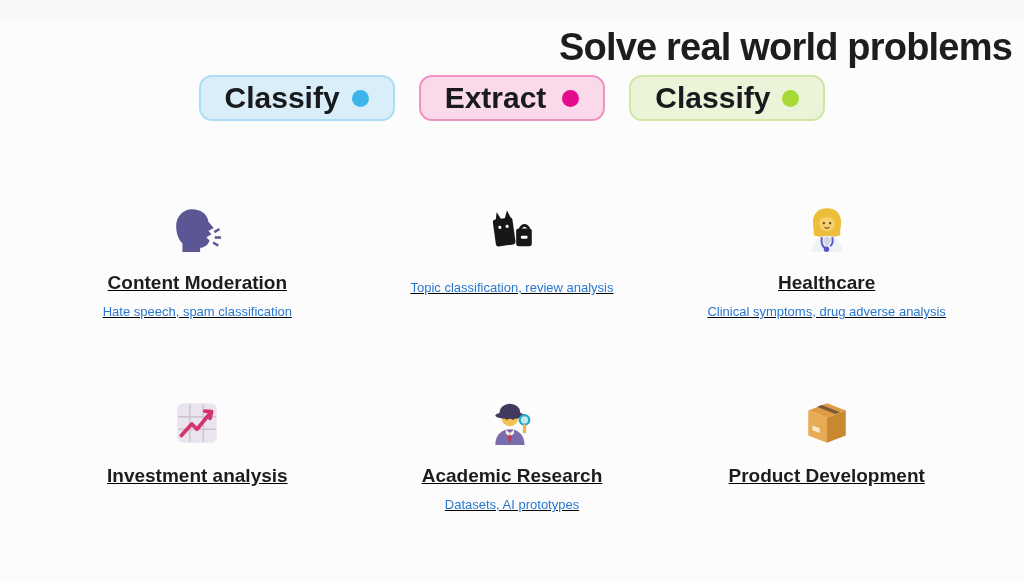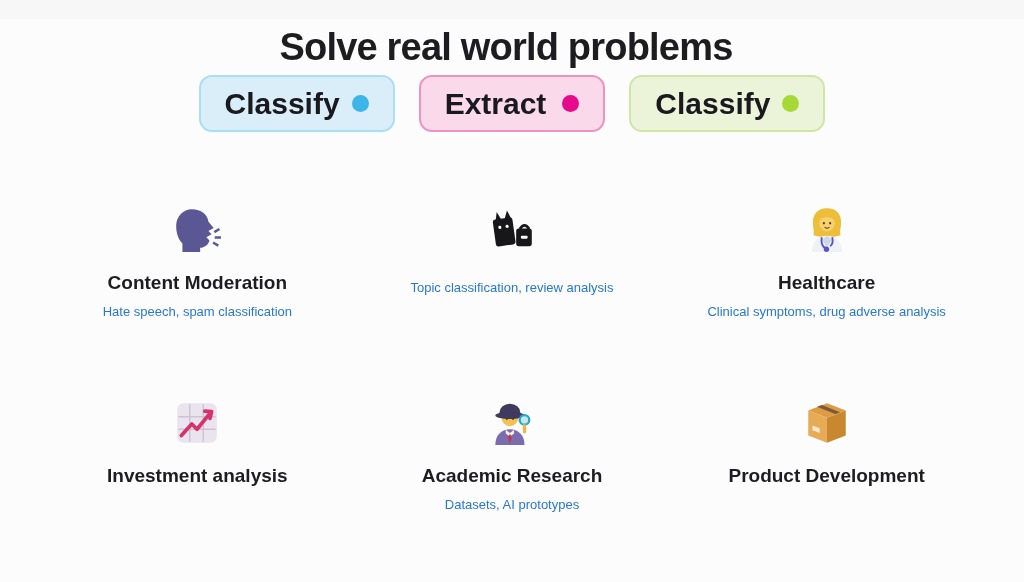--- a/index.html
+++ b/index.html
@@ -8,49 +8,49 @@
     position: relative;
     background: #fcfcfd;
     font-family: "Liberation Sans", "DejaVu Sans", sans-serif;
   }
   .topbar {
     position: absolute; top: 0; left: 0; width: 1024px; height: 19px;
     background: #f7f7f8;
   }
   .main-title {
     position: absolute; top: 26px; left: 0; width: 1012px;
-    text-align: center;
+    text-align: right;
     font-size: 38px; font-weight: 700; letter-spacing: -0.8px;
     color: #1d1d20;
   }
   .pills-row {
     position: absolute; top: 75px; left: 0; width: 1024px;
     display: flex; justify-content: center; align-items: center; gap: 24px;
   }
   .pill {
     display: flex; align-items: center; gap: 12px;
-    height: 57px; padding: 0 24px;
+    height: 46px; padding: 0 24px;
     border-radius: 13px; border: 2px solid transparent;
     font-size: 30px; font-weight: 700; color: #1a1a1e;
     cursor: pointer;
   }
   .pill-classify { background: #daeefa; border-color: #abdef4; }
   .pill-extract  { background: #f9d9ea; border-color: #ee93c0; gap: 16px; }
   .pill-generate { background: #ebf4d9; border-color: #cfe6a4; }
   .dot { width: 17px; height: 17px; border-radius: 50%; display: inline-block; }
   .dot-classify { background: #3db5ea; }
   .dot-extract  { background: #e60b8b; }
   .dot-generate { background: #a6d935; }
 
   .use-grid {
     position: absolute; top: 205px; left: 40px; right: 40px;
     display: grid; grid-template-columns: 1fr 1fr 1fr;
     row-gap: 76px;
   }
-  .cell { display: flex; flex-direction: column; align-items: center; text-align: center; }
+  .cell { display: flex; flex-direction: column; align-items: center; text-align: center; text-decoration: underline; }
   .icon { width: 50px; height: 50px; margin-bottom: 16px; }
   .icon svg { width: 50px; height: 50px; display: block; }
   .uc-title {
     font-size: 19px; font-weight: 700; color: #1d1d20; line-height: 24px;
   }
   .uc-sub {
     margin-top: 7px;
     font-size: 13px; font-weight: 400; color: #2878cf; line-height: 20px;
   }
 </style>

